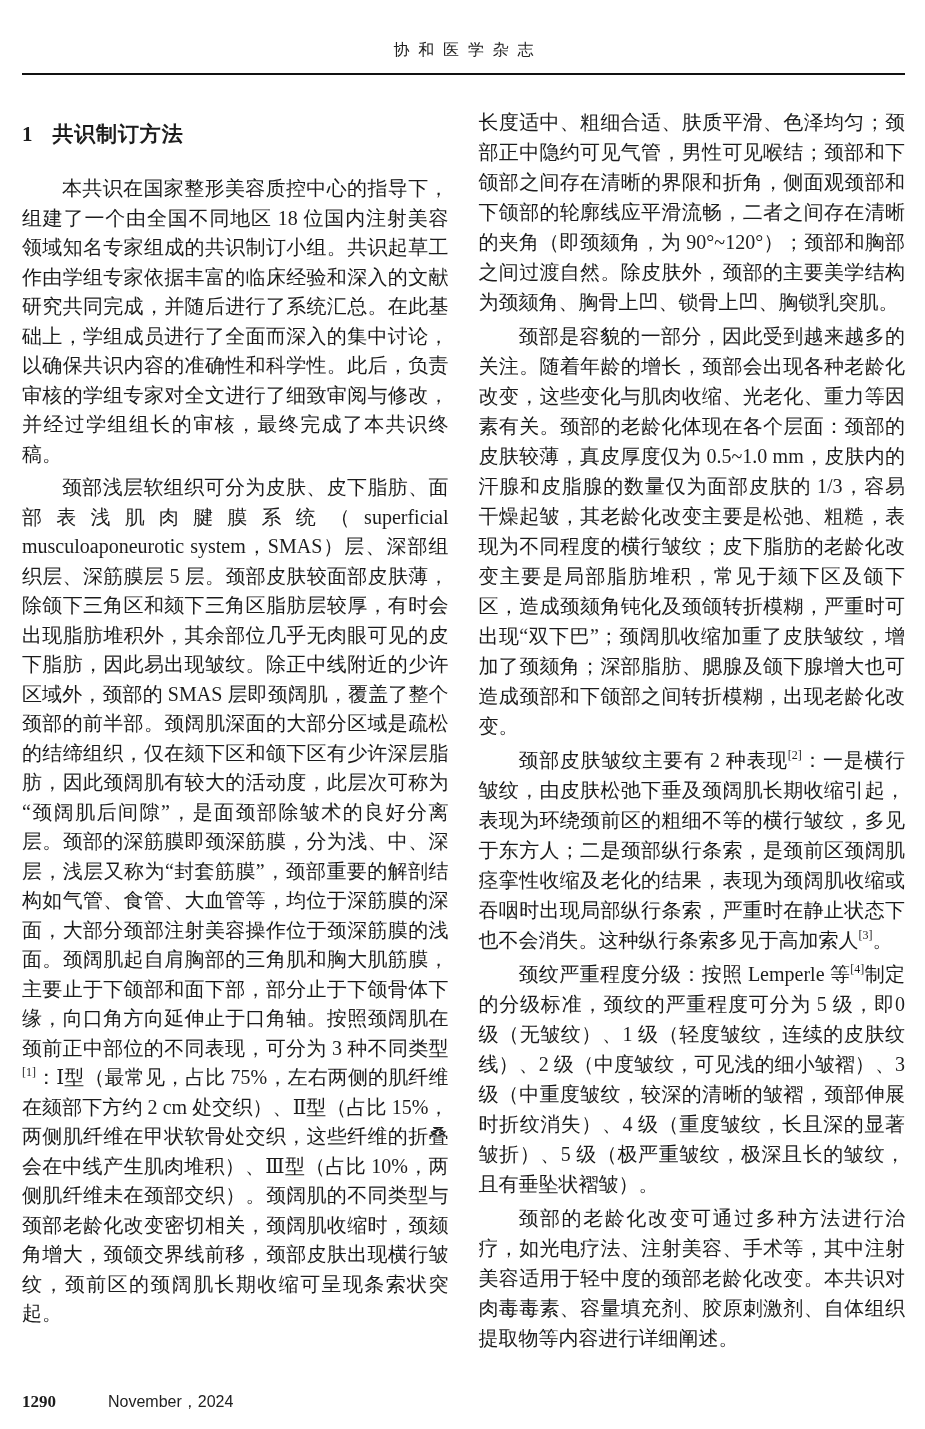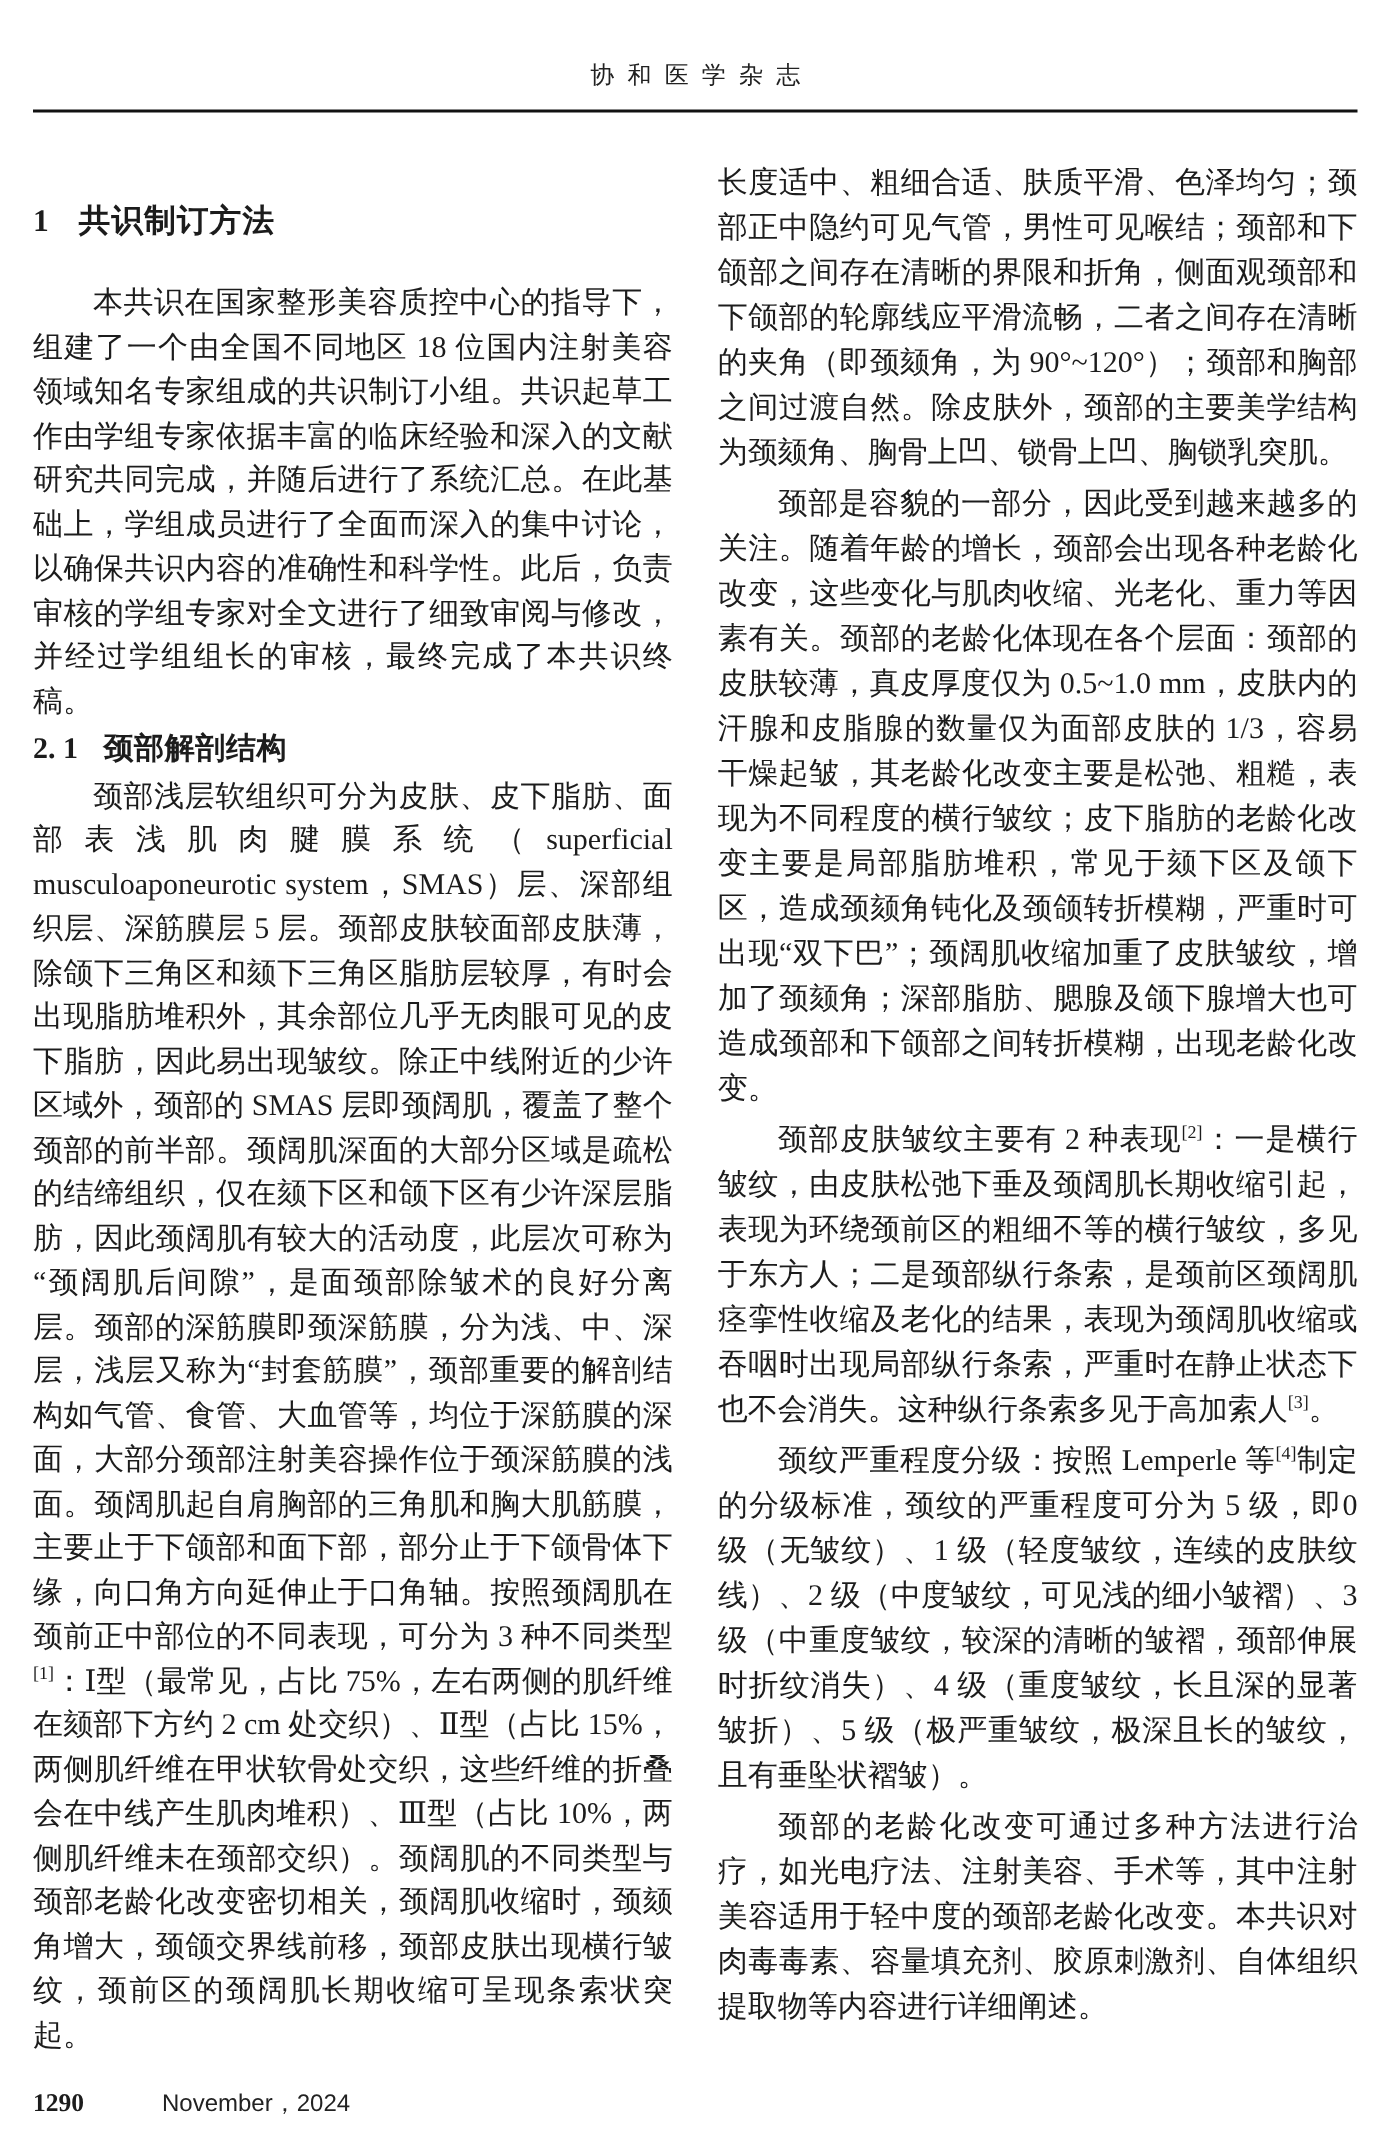--- a/index.html
+++ b/index.html
@@ -53,21 +53,21 @@
     line-height: 0;
     vertical-align: super;
   }
   
   .sec-h1 {
     font-size: 21px;
     font-weight: bold;
     margin: 40px 0 26px 0;
     line-height: 28px;
   }
-  .sec-h1.first { margin-top: 26px; }
+  .sec-h1.first { margin-top: 13px; }
   .sec-h1 .sec-num {
     font-family: "Liberation Serif", "DejaVu Serif", serif;
     font-weight: bold;
     margin-right: 0.95em;
   }
   .sec-h1 .sec-title {
     font-family: "Liberation Sans", "DejaVu Sans", sans-serif;
     font-weight: bold;
     letter-spacing: 0.04em;
   }
@@ -123,23 +123,20 @@
 
     <section class="col col-left">
 
       <h2 class="sec-h1 first">
         <span class="sec-num">1</span><span class="sec-title">共识制订方法</span>
       </h2>
 
       <p class="body indent">本共识在国家整形美容质控中心的指导下，组建了一个由全国不同地区 18 位国内注射美容领域知名专家组成的共识制订小组。共识起草工作由学组专家依据丰富的临床经验和深入的文献研究共同完成，并随后进行了系统汇总。在此基础上，学组成员进行了全面而深入的集中讨论，以确保共识内容的准确性和科学性。此后，负责审核的学组专家对全文进行了细致审阅与修改，并经过学组组长的审核，最终完成了本共识终稿。</p>
 
 
-      <h3 class="sec-h2">
-        <span class="sec-num">2. 1</span><span class="sec-title">颈部解剖结构</span>
-      </h3>
 
       <p class="body indent"><span>颈部浅层软组织可分为皮肤、皮下脂肪、面部表浅肌肉腱膜系统（superficial musculoaponeurotic system，SMAS）层、深部组织层、深筋膜层 5 层。颈部皮肤较面部皮肤薄，除颌下三角区和颏下三角区脂肪层较厚，有时会出现脂肪堆积外，其余部位几乎无肉眼可见的皮下脂肪，因此易出现皱纹。除正中线附近的少许区域外，颈部的 SMAS 层即颈阔肌，覆盖了整个颈部的前半部。颈阔肌深面的大部分区域是疏松的结缔组织，仅在颏下区和颌下区有少许深层脂肪，因此颈阔肌有较大的活动度，此层次可称为“颈阔肌后间隙”，是面颈部除皱术的良好分离层。颈部的深筋膜即颈深筋膜，分为浅、中、深层，浅层又称为“封套筋膜”，颈部重要的解剖结构如气管、食管、大血管等，均位于深筋膜的深面，大部分颈部注射美容操作位于颈深筋膜的浅面。颈阔肌起自肩胸部的三角肌和胸大肌筋膜，主要止于下颌部和面下部，部分止于下颌骨体下缘，向口角方向延伸止于口角轴。按照颈阔肌在颈前正中部位的不同表现，可分为 3 种不同类型</span><sup>[1]</sup><span>：Ⅰ型（最常见，占比 75%，左右两侧的肌纤维在颏部下方约 2 cm 处交织）、Ⅱ型（占比 15%，两侧肌纤维在甲状软骨处交织，这些纤维的折叠会在中线产生肌肉堆积）、Ⅲ型（占比 10%，两侧肌纤维未在颈部交织）。颈阔肌的不同类型与颈部老龄化改变密切相关，颈阔肌收缩时，颈颏角增大，颈颌交界线前移，颈部皮肤出现横行皱纹，颈前区的颈阔肌长期收缩可呈现条索状突起。</span></p>
 
     </section>
 
     <section class="col col-right">
 
       <p class="body">长度适中、粗细合适、肤质平滑、色泽均匀；颈部正中隐约可见气管，男性可见喉结；颈部和下颌部之间存在清晰的界限和折角，侧面观颈部和下颌部的轮廓线应平滑流畅，二者之间存在清晰的夹角（即颈颏角，为 90°~120°）；颈部和胸部之间过渡自然。除皮肤外，颈部的主要美学结构为颈颏角、胸骨上凹、锁骨上凹、胸锁乳突肌。</p>
 
       <p class="body indent">颈部是容貌的一部分，因此受到越来越多的关注。随着年龄的增长，颈部会出现各种老龄化改变，这些变化与肌肉收缩、光老化、重力等因素有关。颈部的老龄化体现在各个层面：颈部的皮肤较薄，真皮厚度仅为 0.5~1.0 mm，皮肤内的汗腺和皮脂腺的数量仅为面部皮肤的 1/3，容易干燥起皱，其老龄化改变主要是松弛、粗糙，表现为不同程度的横行皱纹；皮下脂肪的老龄化改变主要是局部脂肪堆积，常见于颏下区及颌下区，造成颈颏角钝化及颈颌转折模糊，严重时可出现“双下巴”；颈阔肌收缩加重了皮肤皱纹，增加了颈颏角；深部脂肪、腮腺及颌下腺增大也可造成颈部和下颌部之间转折模糊，出现老龄化改变。</p>

